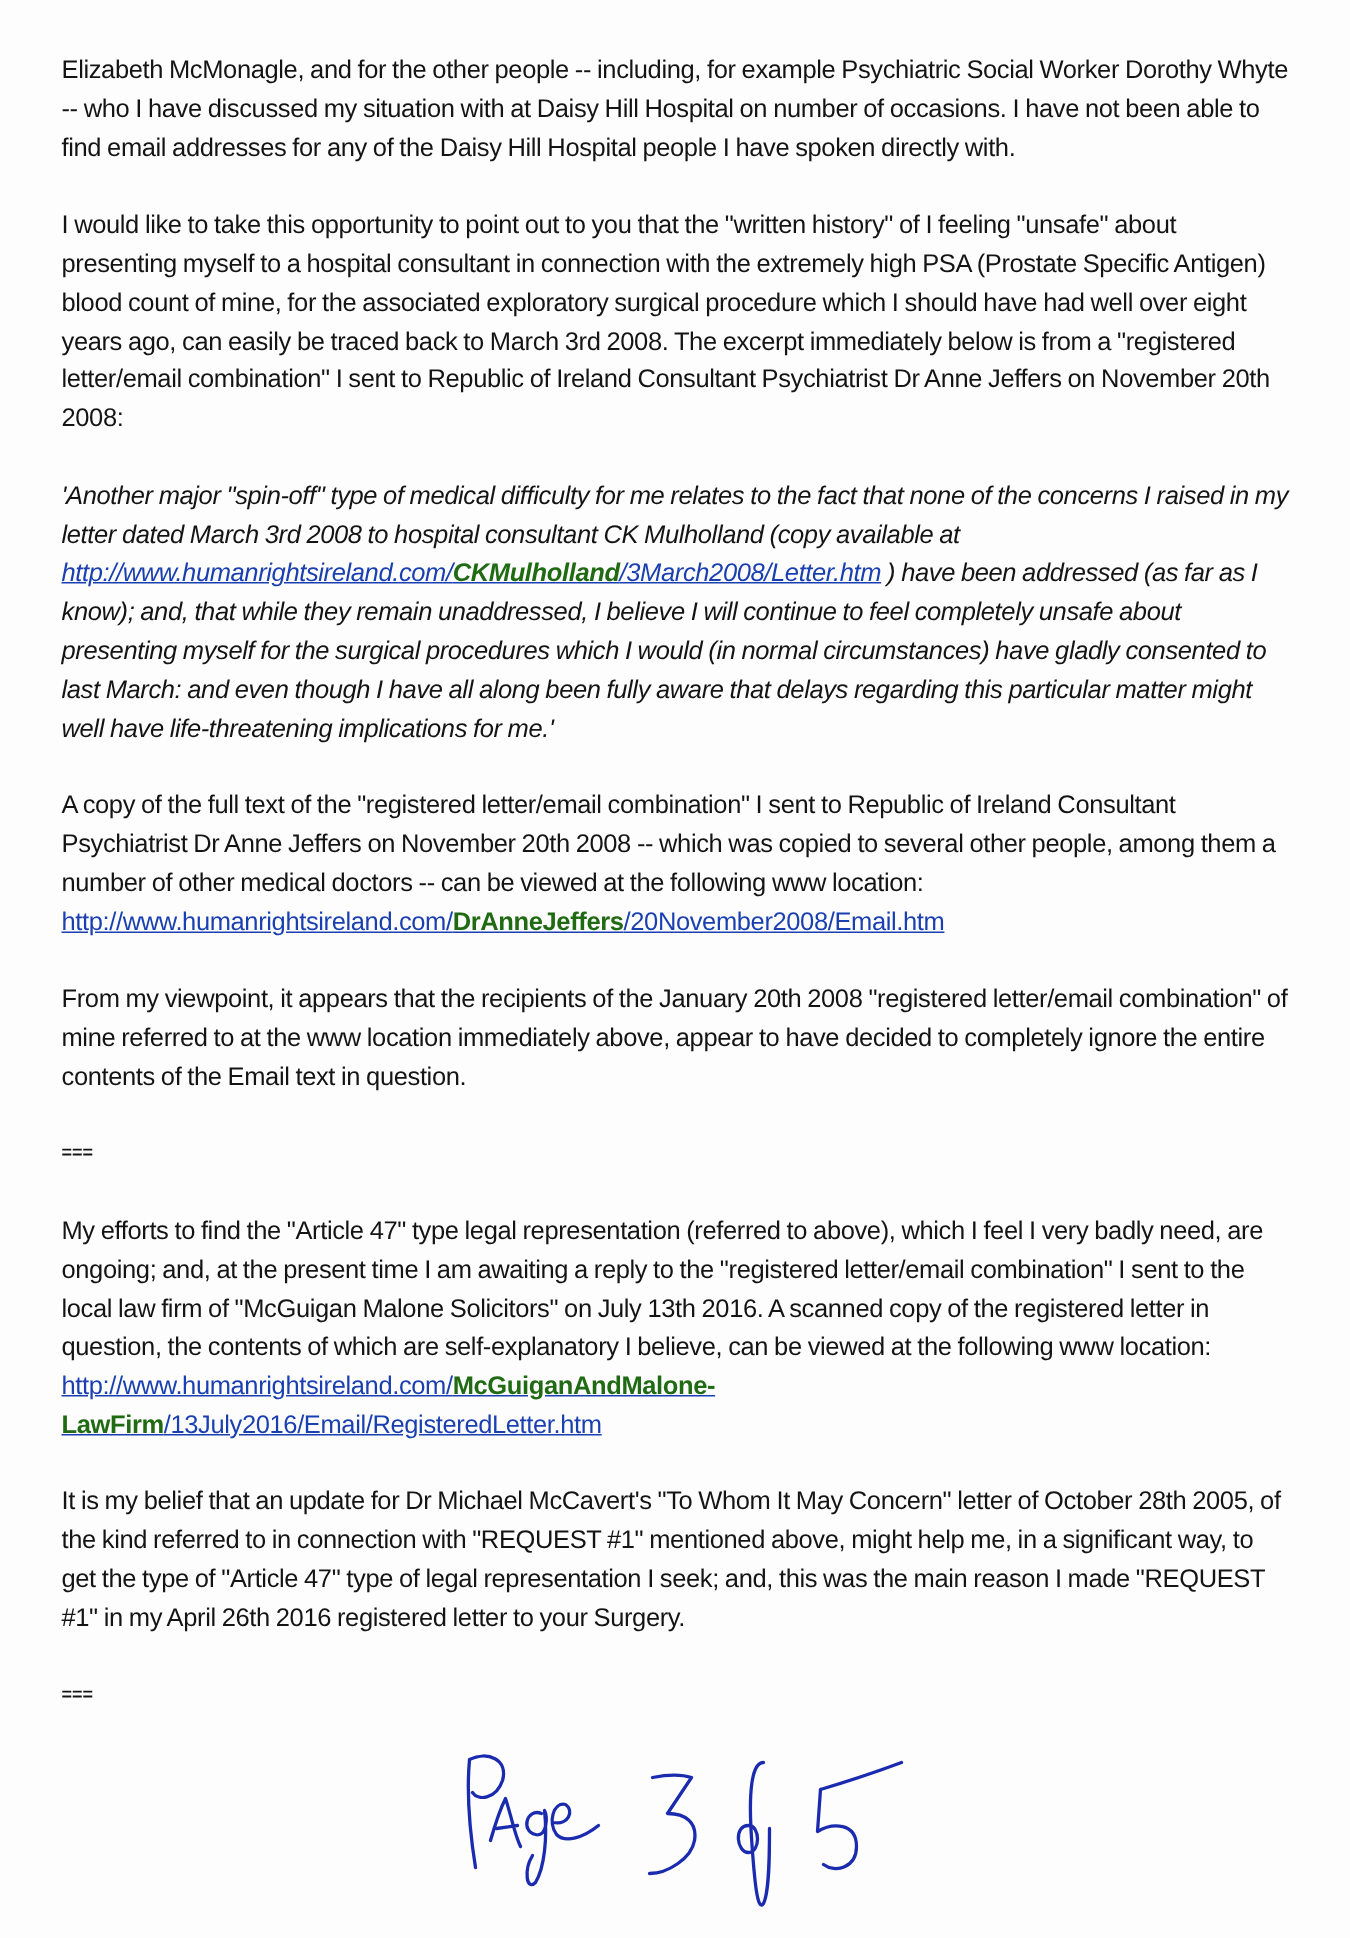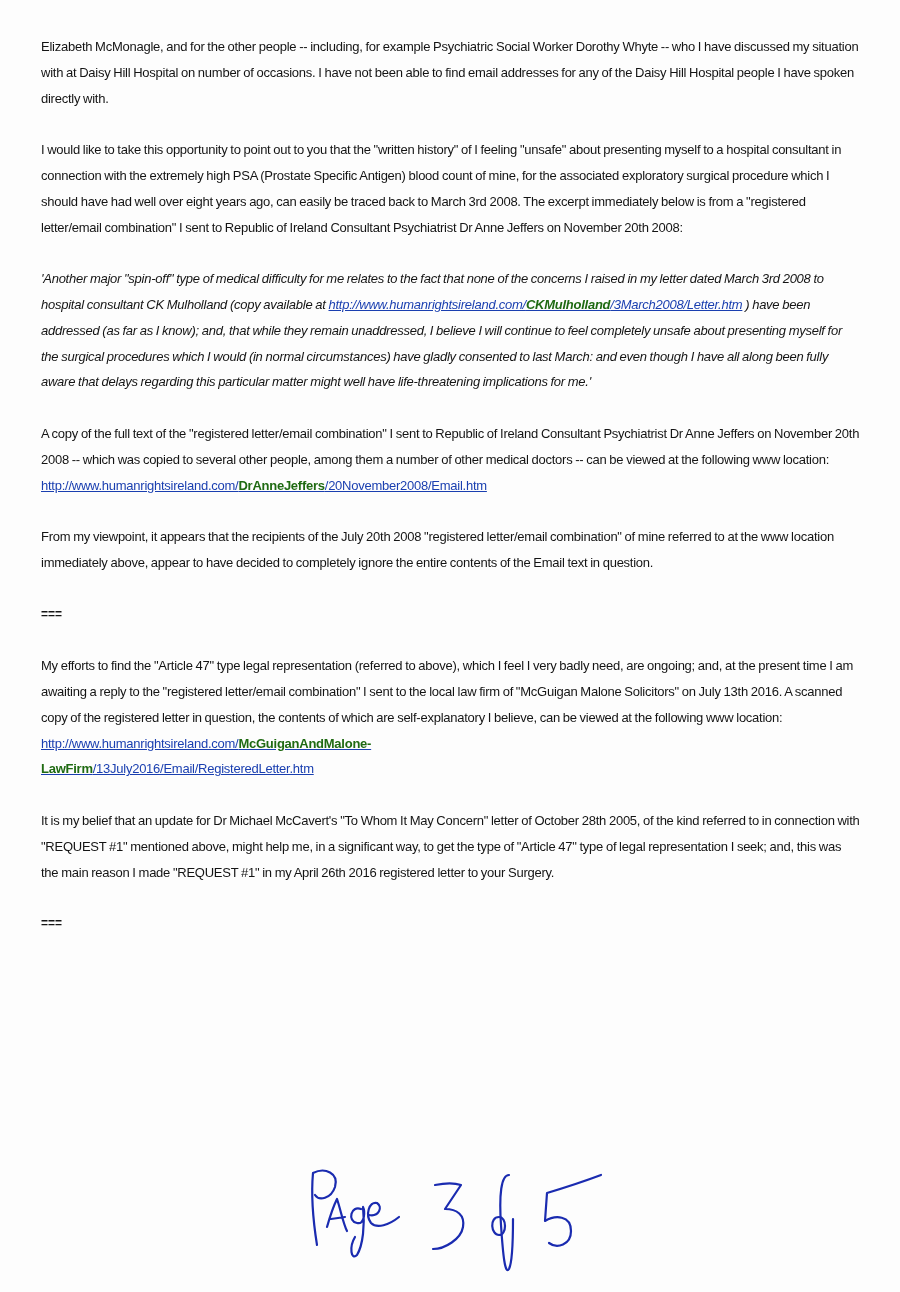--- a/index.html
+++ b/index.html
@@ -1,41 +1,41 @@
 <!DOCTYPE html>
 <html><head>
 <meta charset="utf-8">
 <style>
   html, body { margin: 0; padding: 0; }
   body {
     width: 900px; height: 1292px; background: #fdfdfd; position: relative; overflow: hidden;
     font-family: "Liberation Sans", sans-serif; color: #141414;
   }
   .page { position: absolute; left: 41px; top: 34px; width: 820px; }
-  .para { font-size: 13px; line-height: 25.8px; margin: 0; letter-spacing: -0.25px; word-spacing: -0.5px; }
+  .para { font-size: 17px; line-height: 25.8px; margin: 0; letter-spacing: -0.25px; word-spacing: -0.5px; }
   .italic { font-style: italic; }
   .gap { height: 25.8px; }
   a.link { color: #1a3fb0; }
   a.link .hl { color: #1f6a12; font-weight: bold; }
   .sep { font-size: 12px; letter-spacing: 0; font-weight: bold; }
   .handwriting { position: absolute; left: 305px; top: 1165px; width: 360px; height: 110px; }
 </style>
 </head>
 <body>
 
 <div class="page">
   <p class="para">Elizabeth McMonagle, and for the other people -- including, for example Psychiatric Social Worker Dorothy Whyte -- who I have discussed my situation with at Daisy Hill Hospital on  number of occasions. I have not been able to find email addresses for any of the Daisy Hill Hospital people I have spoken directly with.</p>
   <div class="gap"></div>
   <p class="para">I would like to take this opportunity to point out to you that the "written history" of I feeling "unsafe" about presenting myself to a hospital consultant in connection with the extremely high PSA (Prostate Specific Antigen) blood count of mine, for the associated exploratory surgical procedure which I should have had well over eight years ago, can easily be traced back to March 3rd 2008. The excerpt immediately below is from a "registered letter/email combination" I sent to Republic of Ireland Consultant Psychiatrist Dr Anne Jeffers on November 20th 2008:</p>
   <div class="gap"></div>
   <p class="para italic"><span>'Another major "spin-off" type of medical difficulty for me relates to the fact that none of the concerns I raised in my letter dated March 3rd 2008 to hospital consultant CK Mulholland (copy available at </span><a class="link" href="#"><span>http://www.humanrightsireland.com/</span><span class="hl">CKMulholland</span><span>/3March2008/Letter.htm</span></a><span> ) have been addressed (as far as I know); and, that while they remain unaddressed, I believe I will continue to feel completely unsafe about presenting myself for the surgical procedures which I would (in normal circumstances) have gladly consented to last March: and even though I have all along been fully aware that delays regarding this particular matter might well have life-threatening implications  for me.'</span></p>
   <div class="gap"></div>
   <p class="para"><span>A copy of the full text of the "registered letter/email combination" I sent to Republic of Ireland Consultant Psychiatrist Dr Anne Jeffers on November 20th 2008 -- which was copied to several other people, among them a number of other medical doctors -- can be viewed at the following www location:</span><br><a class="link" href="#"><span>http://www.humanrightsireland.com/</span><span class="hl">DrAnneJeffers</span><span>/20November2008/Email.htm</span></a></p>
   <div class="gap"></div>
-  <p class="para">From my viewpoint, it appears that the recipients of the July 20th 2008 "registered letter/email combination" of mine referred to at the www location immediately above, appear to have decided to completely ignore the entire contents of the Email text in question.</p>
+  <p class="para">From my viewpoint, it appears that the recipients of the January 20th 2008 "registered letter/email combination" of mine referred to at the www location immediately above, appear to have decided to completely ignore the entire contents of the Email text in question.</p>
   <div class="gap"></div>
   <p class="para sep">===</p>
   <div class="gap"></div>
   <p class="para"><span>My efforts to find the "Article 47" type legal representation (referred to above), which I feel I very badly need, are ongoing; and, at the present time I am awaiting a reply to the "registered letter/email combination" I sent to the local law firm of "McGuigan Malone Solicitors" on July 13th 2016. A scanned copy of the registered letter in question, the contents of which are self-explanatory I believe, can be viewed at the following www location:</span><br><a class="link" href="#"><span>http://www.humanrightsireland.com/</span><span class="hl">McGuiganAndMalone-</span><br><span class="hl">LawFirm</span><span>/13July2016/Email/RegisteredLetter.htm</span></a></p>
   <div class="gap"></div>
   <p class="para">It is my belief that an update for Dr Michael McCavert's "To Whom It May Concern" letter of October 28th 2005, of the kind referred to in connection with "REQUEST #1" mentioned above, might help me, in a significant way, to get the type of "Article 47" type of legal representation I seek; and, this was the main reason I made "REQUEST #1" in my April 26th 2016 registered letter to your Surgery.</p>
   <div class="gap"></div>
   <p class="para sep">===</p>
 </div>
 

